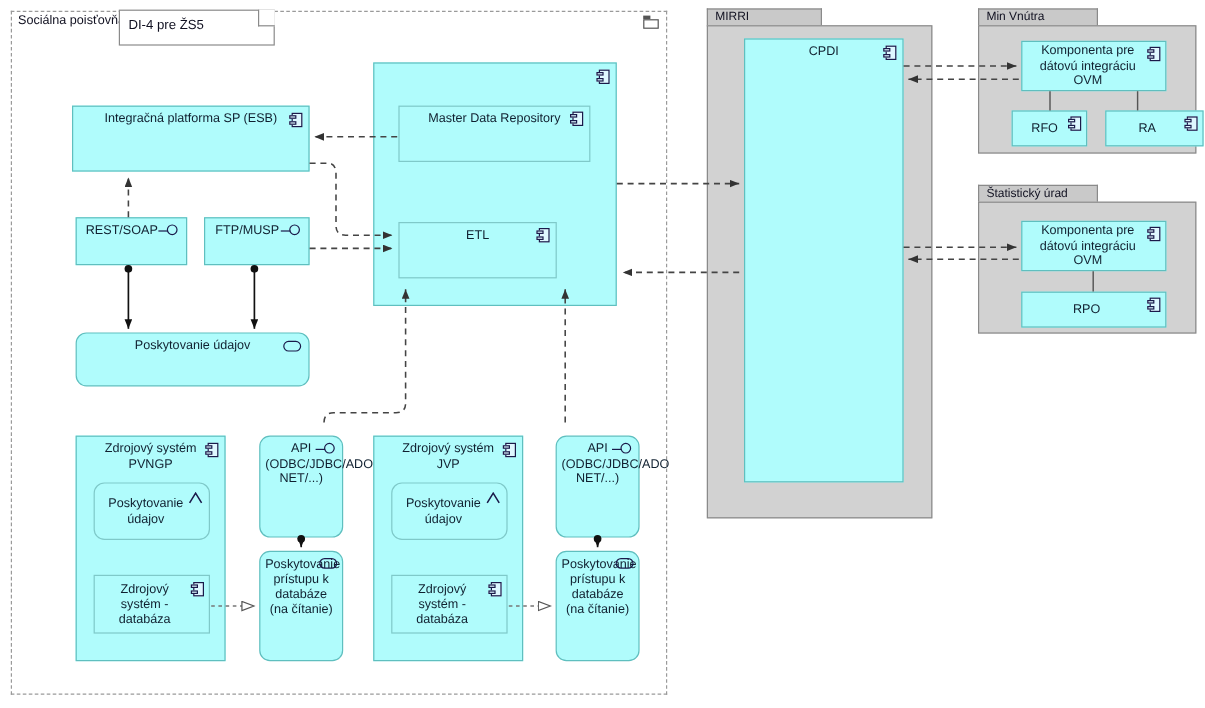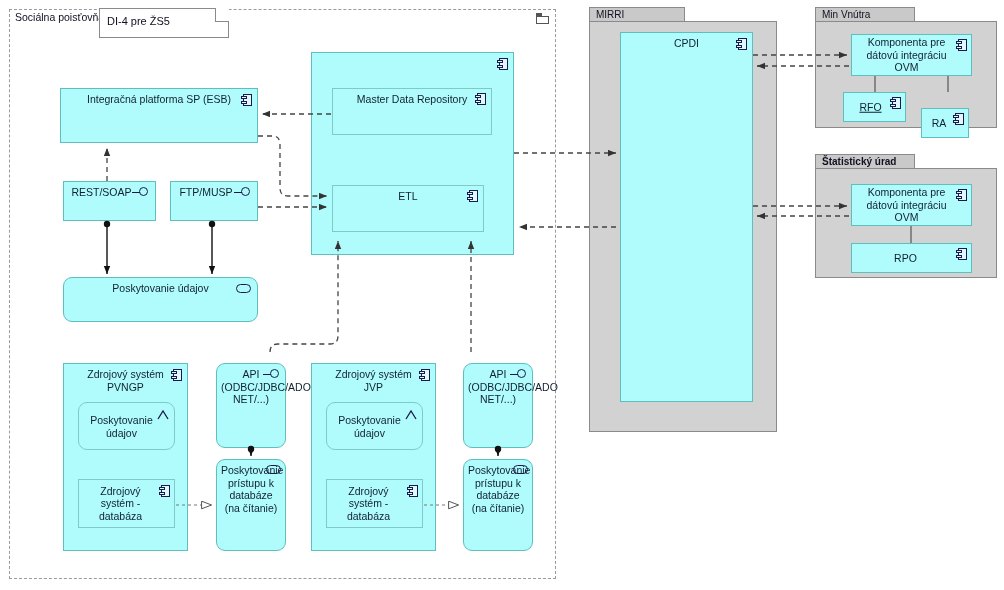--- a/index.html
+++ b/index.html
@@ -149,21 +149,21 @@
 
     <div class="comp inner" style="left:20px;top:35px;width:160px;height:47px;">
       <div class="ttl">Master Data Repository</div>
       <div class="cicon" style="right:5px;top:4px;">
         <div class="bdy"></div>
           <div class="p1"></div>
           <div class="p2"></div>
       </div>
     </div>
 
-    <div class="comp inner" style="left:20px;top:132px;width:152px;height:47px;">
+    <div class="comp inner" style="left:20px;top:132px;width:132px;height:47px;">
       <div class="ttl">ETL</div>
       <div class="cicon" style="right:5px;top:4px;">
         <div class="bdy"></div>
           <div class="p1"></div>
           <div class="p2"></div>
       </div>
     </div>
   </div>
 
   <div class="comp" style="left:63px;top:363px;width:125px;height:188px;">
@@ -261,38 +261,38 @@
   </div>
   <div class="comp" style="left:851px;top:34px;width:121px;height:42px;">
     <div class="ttl" style="top:50%;transform:translateY(-50%);padding:0 16px 0 6px;">Komponenta pre dátovú integráciu OVM</div>
     <div class="cicon" style="right:4px;top:4px;">
       <div class="bdy"></div>
         <div class="p1"></div>
         <div class="p2"></div>
     </div>
   </div>
   <div class="comp" style="left:843px;top:92px;width:63px;height:30px;">
-    <div class="ttl" style="top:50%;transform:translateY(-50%);padding:0 18px 0 10px;text-decoration:underline;">RFO</div>
-    <div class="cicon" style="right:4px;top:4px;">
-      <div class="bdy"></div>
-        <div class="p1"></div>
-        <div class="p2"></div>
-    </div>
-  </div>
-  <div class="comp" style="left:921px;top:92px;width:48px;height:30px;margin-top:16px;">
+    <div class="ttl" style="top:50%;transform:translateY(-50%);padding:0 18px 0 10px;">RFO</div>
+    <div class="cicon" style="right:4px;top:4px;">
+      <div class="bdy"></div>
+        <div class="p1"></div>
+        <div class="p2"></div>
+    </div>
+  </div>
+  <div class="comp" style="left:921px;top:92px;width:82px;height:30px;">
     <div class="ttl" style="top:50%;transform:translateY(-50%);padding:0 18px 0 6px;">RA</div>
     <div class="cicon" style="right:4px;top:4px;">
       <div class="bdy"></div>
         <div class="p1"></div>
         <div class="p2"></div>
     </div>
   </div>
 
   <div class="pkg" style="left:815px;top:154px;width:182px;height:124px;">
-    <div class="tab" style="width:100px;font-weight:bold;">Štatistický úrad</div>
+    <div class="tab" style="width:100px;">Štatistický úrad</div>
     <div class="body"></div>
   </div>
   <div class="comp" style="left:851px;top:184px;width:121px;height:42px;">
     <div class="ttl" style="top:50%;transform:translateY(-50%);padding:0 16px 0 6px;">Komponenta pre dátovú integráciu OVM</div>
     <div class="cicon" style="right:4px;top:4px;">
       <div class="bdy"></div>
         <div class="p1"></div>
         <div class="p2"></div>
     </div>
   </div>

